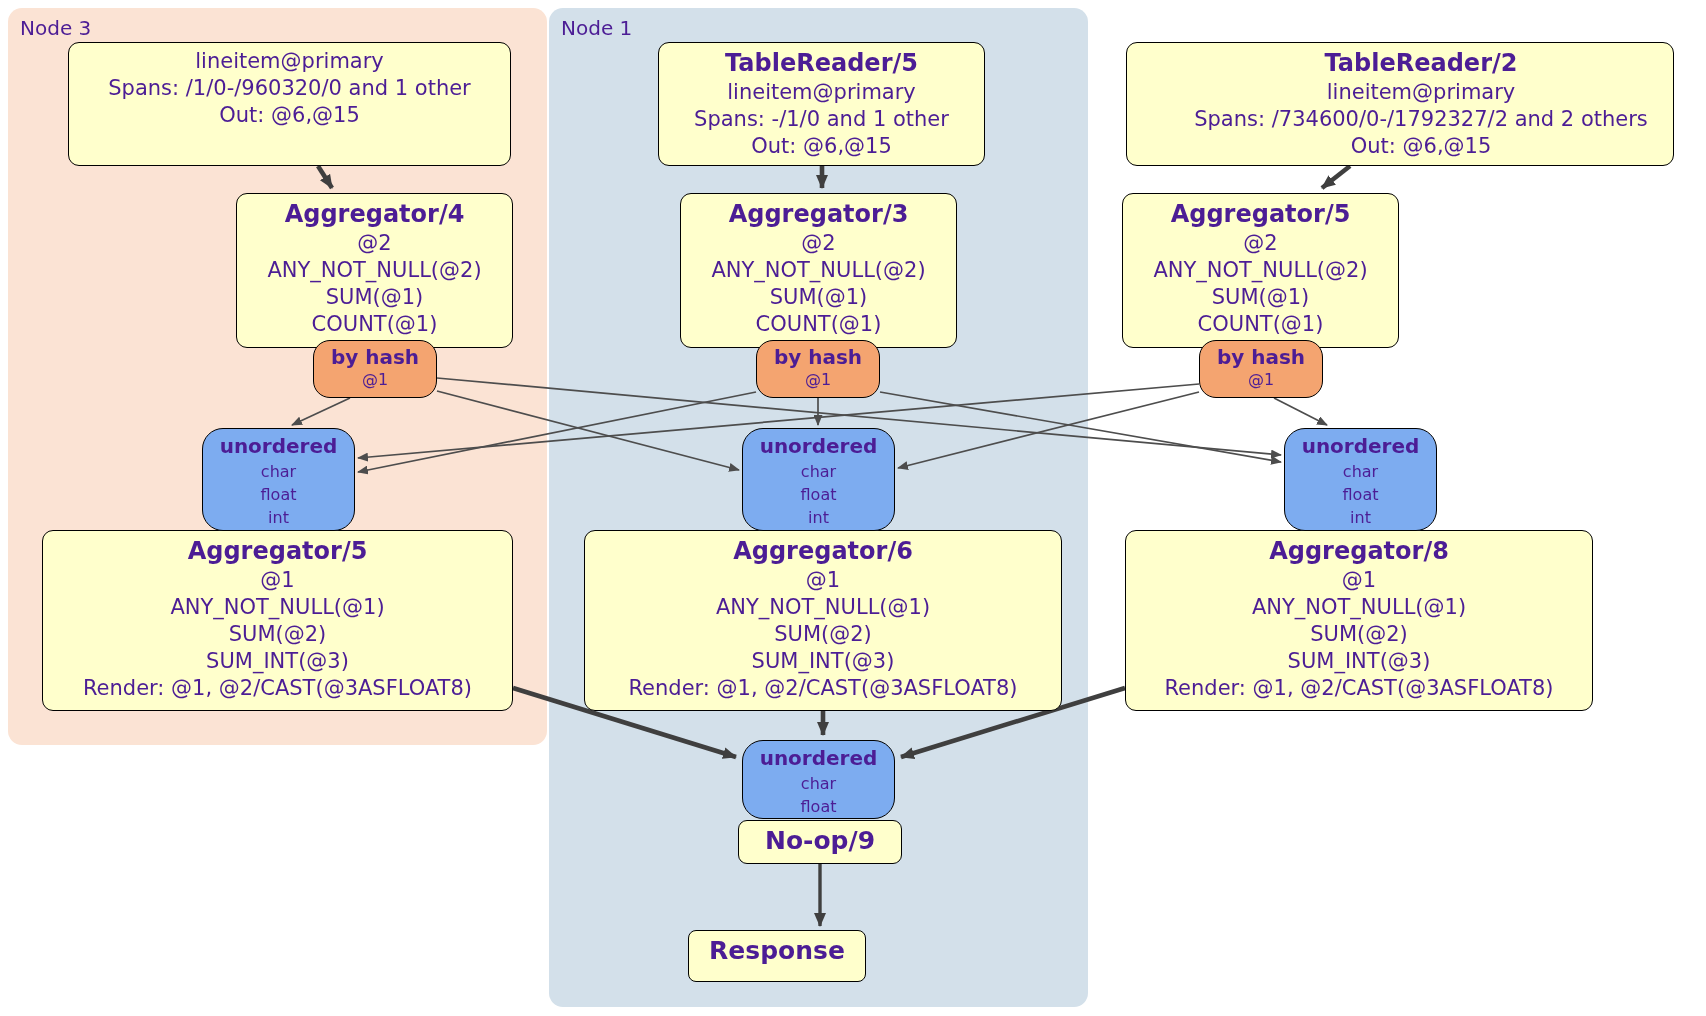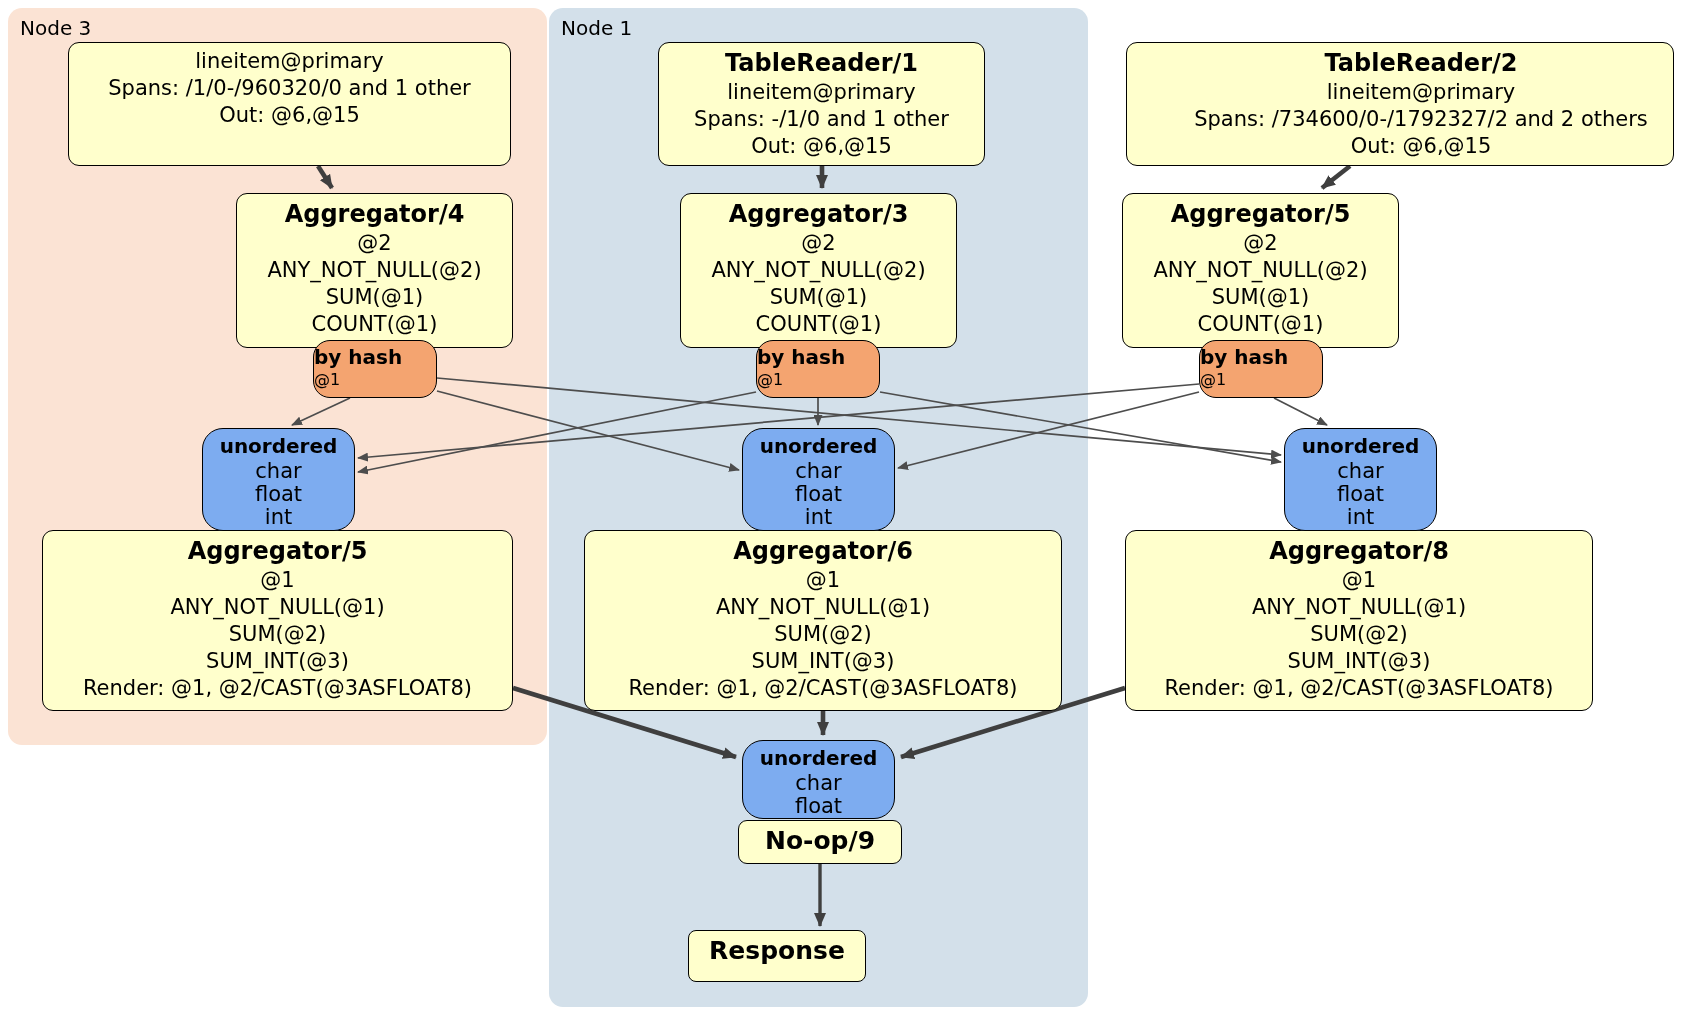--- a/index.html
+++ b/index.html
@@ -1,37 +1,37 @@
 <!DOCTYPE html>
 <html style="--box-yellow: #ffffcc; --router-orange: #f4a470; --stream-blue: #7dacf0; --node3-bg: #fbe3d4; --node1-bg: #d3e0ea; --node2-bg: #e9eef8; --edge-thick: #3f3f3f; --edge-thin: #4d4d4d;"><head>
 <meta charset="utf-8">
 <style>
   html,body{margin:0;padding:0;background:#ffffff;}
   #canvas{
     position:relative;width:1706px;height:1016px;overflow:hidden;
-    font-family:"DejaVu Sans","Liberation Sans",sans-serif;color:#000000;
+    font-family:"DejaVu Sans","Liberation Sans",sans-serif;color:#4c1d95;
   }
   .region{position:absolute;border-radius:14px;z-index:0;}
   .region-label{position:absolute;top:8px;left:12px;font-size:20px;z-index:2;}
   #region-n3{left:8px;top:8px;width:539px;height:737px;background:var(--node3-bg);}
   #region-n1{left:549px;top:8px;width:539px;height:999px;background:var(--node1-bg);}
   #region-n2{left:1090px;top:8px;width:610px;height:737px;background:var(--node2-bg);}
   #edges{position:absolute;left:0;top:0;z-index:1;}
   .box{position:absolute;z-index:2;box-sizing:border-box;text-align:center;
        border:1.7px solid #000;background:var(--box-yellow);border-radius:11px;padding-top:5px;}
   .box .title{font-weight:bold;font-size:24px;line-height:31px;}
   .box .line{font-size:21px;line-height:27px;white-space:nowrap;}
-  .router{position:absolute;z-index:3;box-sizing:border-box;text-align:left;
+  .router{position:absolute;z-index:3;box-sizing:border-box;text-align:center;
           border:1.7px solid #000;background:var(--router-orange);border-radius:17px;padding-top:3px;}
   .router .rtitle{font-weight:bold;font-size:20px;line-height:26px;}
   .router .rline{font-size:16px;line-height:19px;}
   .stream{position:absolute;z-index:3;box-sizing:border-box;text-align:center;
           border:1.7px solid #000;background:var(--stream-blue);border-radius:21px;padding-top:4px;}
   .stream .rtitle{font-weight:bold;font-size:20px;line-height:27px;}
-  .stream .rline{font-size:21px;line-height:23px;}
+  .stream .rline{font-size:16px;line-height:23px;}
   .minibox{position:absolute;z-index:2;box-sizing:border-box;text-align:center;
            border:1.9px solid #000;background:var(--box-yellow);border-radius:9px;}
   .minibox .title{font-weight:bold;font-size:25px;line-height:40px;}
   
   #tr1{left:68px;top:42px;width:443px;height:124px;}
   #tr0{left:658px;top:42px;width:327px;height:124px;}
   #tr2{left:1126px;top:42px;width:548px;height:124px;padding-left:42px;}
   #agg4{left:236px;top:193px;width:277px;height:155px;}
   #agg3{left:680px;top:193px;width:277px;height:155px;}
   #agg5{left:1122px;top:193px;width:277px;height:155px;}
@@ -118,21 +118,21 @@
   <div class="box" id="agg7">
     <div class="title">Aggregator/5</div>
     <div class="line">@1</div>
     <div class="line">ANY_NOT_NULL(@1)</div>
     <div class="line">SUM(@2)</div>
     <div class="line">SUM_INT(@3)</div>
     <div class="line">Render: @1, @2/CAST(@3ASFLOAT8)</div>
   </div>
 
   <div class="box" id="tr0">
-    <div class="title">TableReader/1</div>
+    <div class="title">TableReader/5</div>
     <div class="line">lineitem@primary</div>
     <div class="line">Spans: -/1/0 and 1 other</div>
     <div class="line">Out: @6,@15</div>
   </div>
   <div class="box" id="agg3">
     <div class="title">Aggregator/3</div>
     <div class="line">@2</div>
     <div class="line">ANY_NOT_NULL(@2)</div>
     <div class="line">SUM(@1)</div>
     <div class="line">COUNT(@1)</div>

